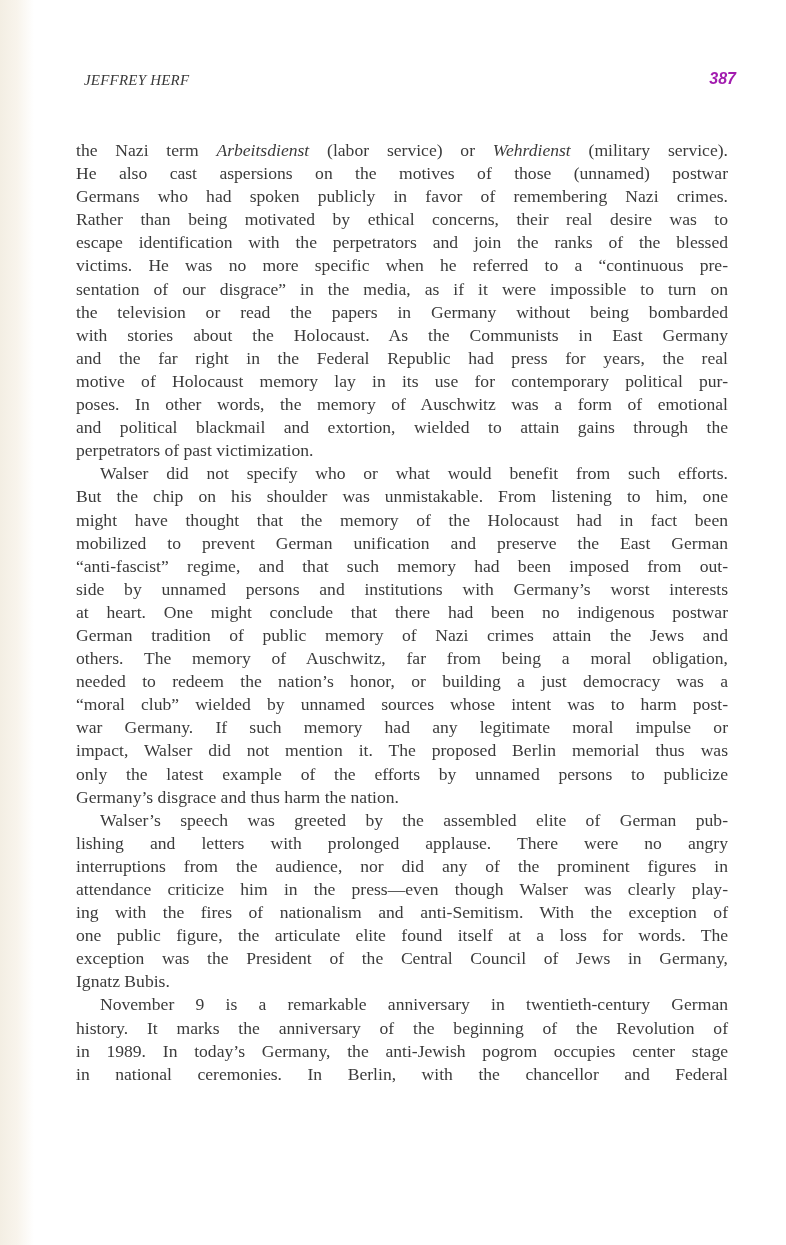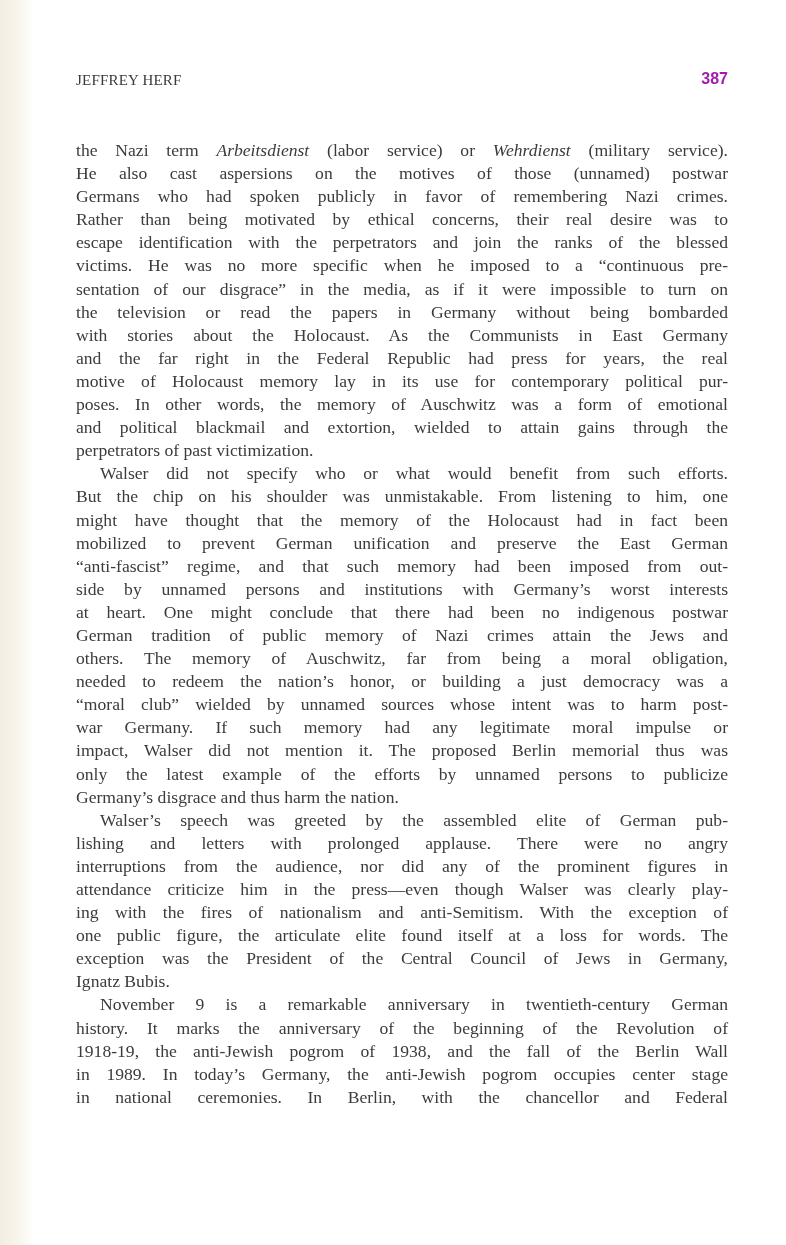--- a/index.html
+++ b/index.html
@@ -15,25 +15,26 @@
     }
     .page-edge {
       position: absolute;
       left: 0; top: 0;
       width: 34px; height: 1245px;
       background: linear-gradient(to right, #f3eee3 0%, #f8f4ec 50%, #ffffff 100%);
     }
     .running-head {
       position: absolute;
       top: 70px;
-      left: 76px;
+      left: 84px;
       width: 652px;
       height: 24px;
       font-family: "Liberation Serif", serif;
       color: #3a3a3a;
+      font-style: italic;
     }
     .running-title {
       position: absolute;
       left: 0;
       top: 2px;
       font-size: 15px;
       letter-spacing: 0.2px;
     }
     .page-number {
       position: absolute;
@@ -84,21 +85,21 @@
   <span class="page-number">387</span>
 </div>
 
 <div class="body-text" id="body-text">
     <div class="para">
       <span class="line"><span>the Nazi term </span><em>Arbeitsdienst</em><span> (labor service) or </span><em>Wehrdienst</em><span> (military service).</span></span>
       <span class="line"><span>He also cast aspersions on the motives of those (unnamed) postwar</span></span>
       <span class="line"><span>Germans who had spoken publicly in favor of remembering Nazi crimes.</span></span>
       <span class="line"><span>Rather than being motivated by ethical concerns, their real desire was to</span></span>
       <span class="line"><span>escape identification with the perpetrators and join the ranks of the blessed</span></span>
-      <span class="line"><span>victims. He was no more specific when he imposed to a “continuous pre-</span></span>
+      <span class="line"><span>victims. He was no more specific when he referred to a “continuous pre-</span></span>
       <span class="line"><span>sentation of our disgrace” in the media, as if it were impossible to turn on</span></span>
       <span class="line"><span>the television or read the papers in Germany without being bombarded</span></span>
       <span class="line"><span>with stories about the Holocaust. As the Communists in East Germany</span></span>
       <span class="line"><span>and the far right in the Federal Republic had press for years, the real</span></span>
       <span class="line"><span>motive of Holocaust memory lay in its use for contemporary political pur-</span></span>
       <span class="line"><span>poses. In other words, the memory of Auschwitz was a form of emotional</span></span>
       <span class="line"><span>and political blackmail and extortion, wielded to attain gains through the</span></span>
       <span class="line last"><span>perpetrators of past victimization.</span></span>
     </div>
     <div class="para">
@@ -124,17 +125,16 @@
       <span class="line"><span>interruptions from the audience, nor did any of the prominent figures in</span></span>
       <span class="line"><span>attendance criticize him in the press—even though Walser was clearly play-</span></span>
       <span class="line"><span>ing with the fires of nationalism and anti-Semitism. With the exception of</span></span>
       <span class="line"><span>one public figure, the articulate elite found itself at a loss for words. The</span></span>
       <span class="line"><span>exception was the President of the Central Council of Jews in Germany,</span></span>
       <span class="line last"><span>Ignatz Bubis.</span></span>
     </div>
     <div class="para">
       <span class="line indent"><span>November 9 is a remarkable anniversary in twentieth-century German</span></span>
       <span class="line"><span>history. It marks the anniversary of the beginning of the Revolution of</span></span>
-      <span class="line"><span>1918-19, the anti-Jewish pogrom of 1938, and the fall of the Berlin Wall</span></span>
       <span class="line"><span>in 1989. In today’s Germany, the anti-Jewish pogrom occupies center stage</span></span>
       <span class="line"><span>in national ceremonies. In Berlin, with the chancellor and Federal</span></span>
     </div>
   </div>
 
 </body></html>

